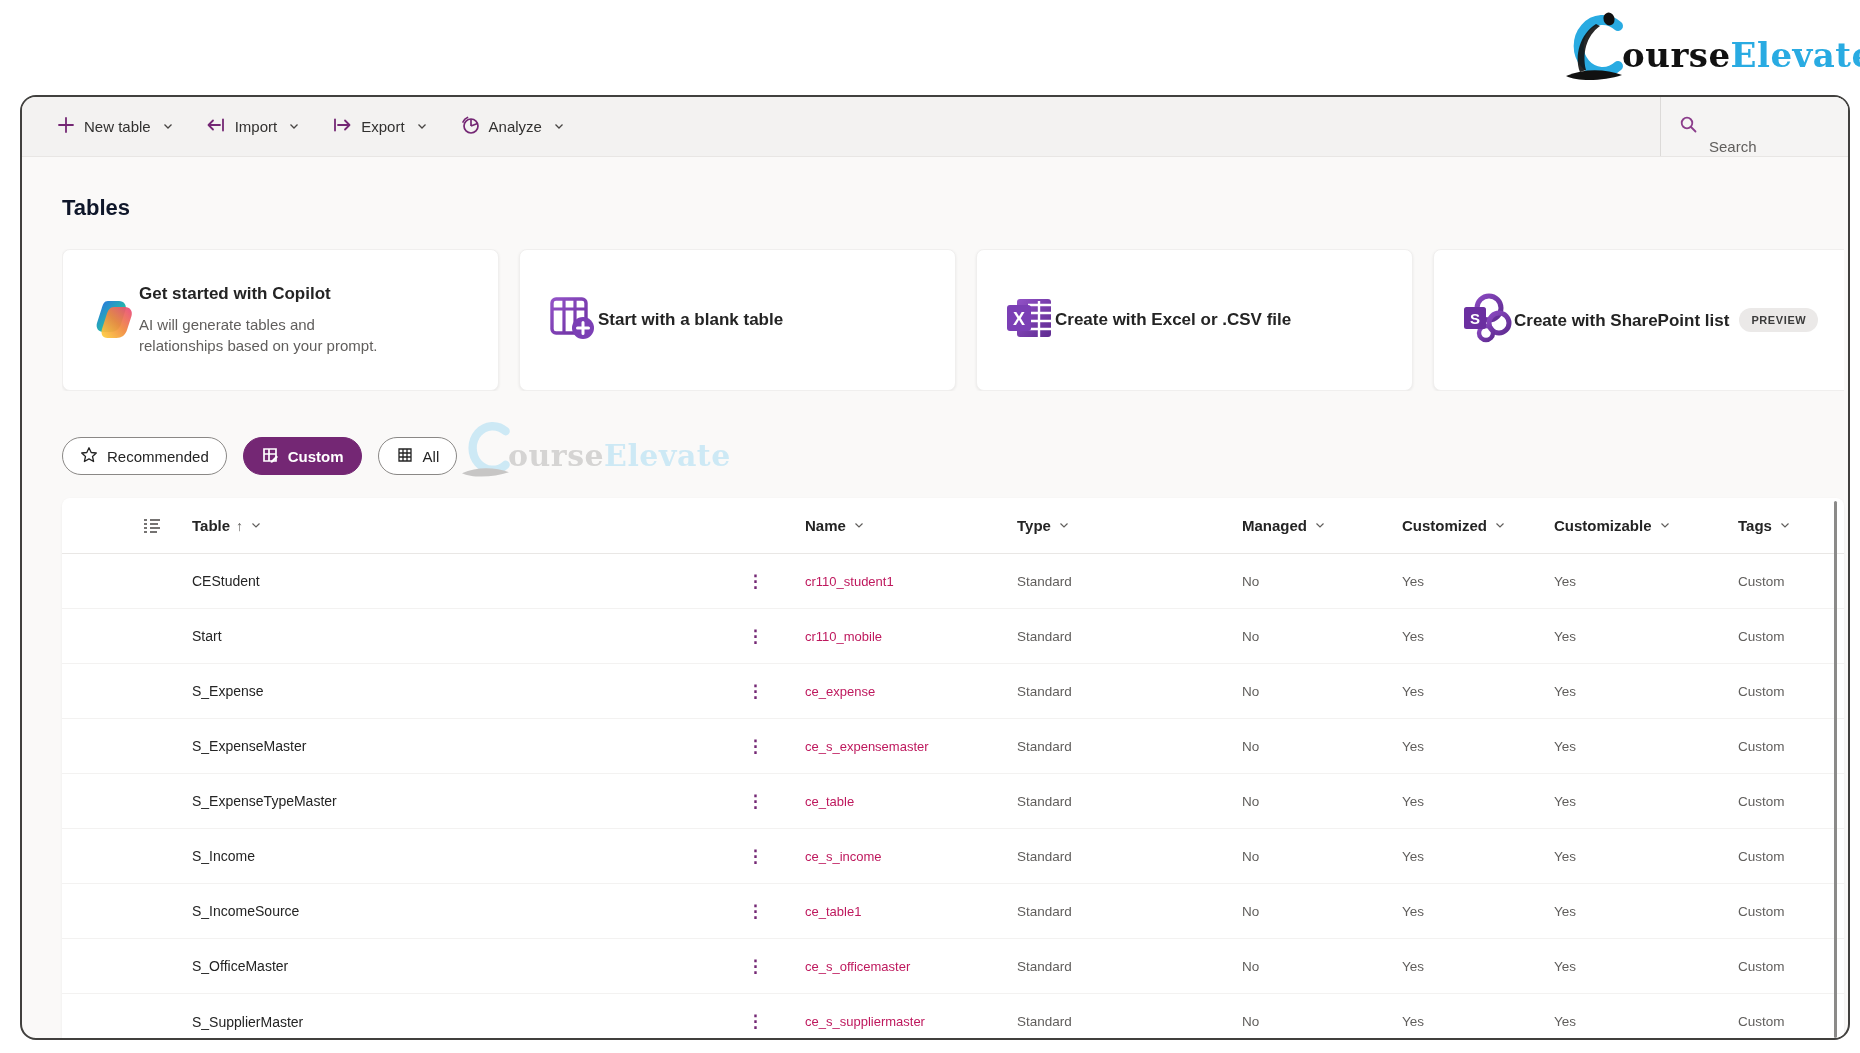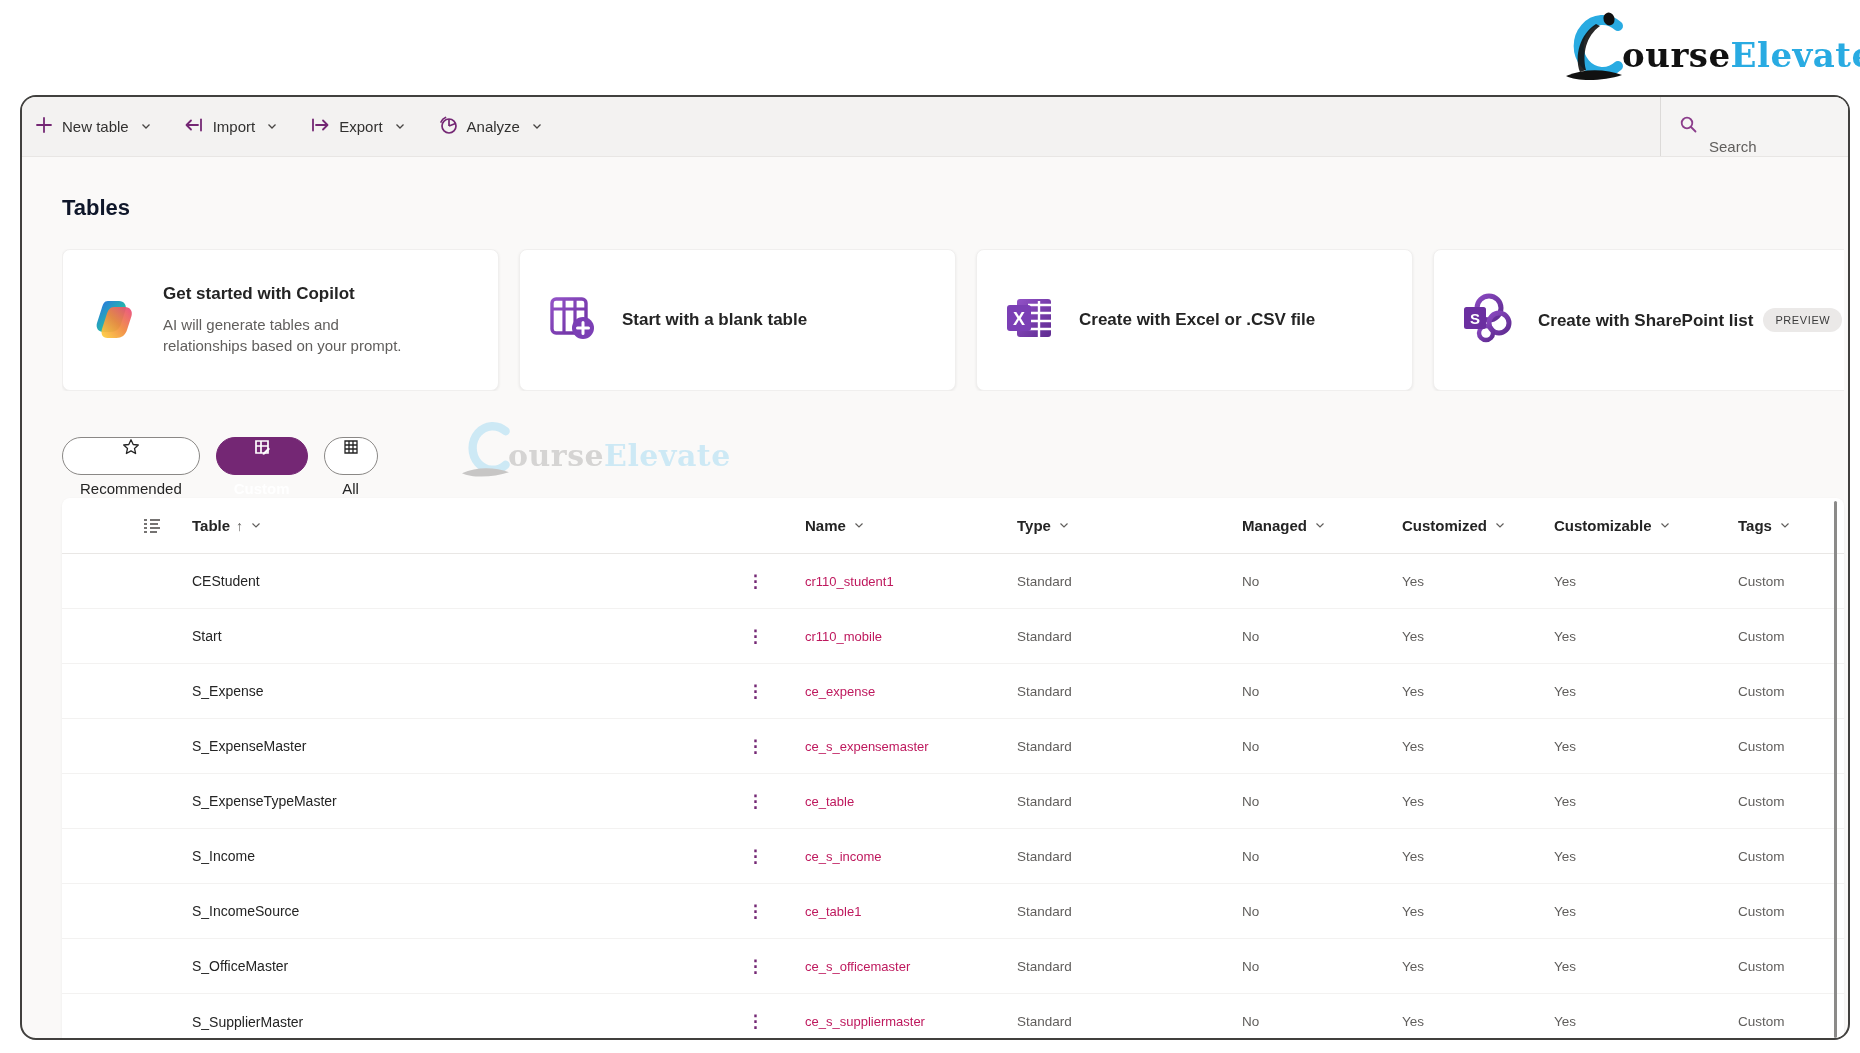--- a/index.html
+++ b/index.html
@@ -10,50 +10,50 @@
   .logo-text { font-family:"DejaVu Serif", serif; font-weight:bold; font-size:34px; line-height:1; letter-spacing:.5px; margin-left:-6px; padding-bottom:14px;}
   .logo-text .p1 { color:#111111; }
   .logo-text .p2 { color:#29abe2; }
 
   
   .container { position:absolute; left:20px; top:95px; width:1830px; height:945px;
     border:2px solid #41403e; border-radius:16px; background:#faf9f8; overflow:hidden; }
 
   
   .toolbar { height:60px; background:#f3f2f1; display:flex; align-items:stretch; border-bottom:1px solid #e8e6e4; }
-  .tb-items { display:flex; align-items:center; gap:6px; }
+  .tb-items { display:flex; align-items:center; padding-left:22px; gap:6px; }
   .tb-item { display:flex; align-items:center; gap:9px; padding:0 13px; height:40px; border-radius:4px; cursor:pointer;
     font-size:15px; color:#323130; }
   .tb-item svg.cmd { flex:0 0 auto; }
   .chev { flex:0 0 auto; margin-left:2px; }
   .search-zone { margin-left:auto; width:188px; border-left:1px solid #dcdad8; display:flex; align-items:center;
     gap:11px; padding-left:18px; background:#f5f4f3; }
   .search-zone input { border:none; outline:none; background:transparent; font-size:15px; color:#323130; width:110px;
     font-family:"Liberation Sans", sans-serif;margin-top:40px; }
   .search-zone input::placeholder { color:#605e5c; }
 
   
   .content { position:relative; padding:0 4px 0 40px; }
   .page-title { margin-top:38px; font-size:22px; font-weight:bold; color:#0f172a; }
 
   
   .cards { display:flex; gap:20px; margin-top:28px; overflow:hidden; }
   .card { flex:0 0 437px; height:142px; background:#ffffff; border:1px solid #f0efee; border-radius:8px;
-    box-shadow:0 1px 3px rgba(0,0,0,.07); display:flex; align-items:center; gap:24px; padding-left:28px; cursor:pointer; }
+    box-shadow:0 1px 3px rgba(0,0,0,.07); display:flex; align-items:center; padding-left:28px; cursor:pointer; }
   .card-icon { flex:0 0 auto; }
   .card-title { font-size:17px; font-weight:bold; color:#242424; line-height:1.35; }
   .card-desc { font-size:15px; color:#605e5c; line-height:1.45; width:258px; margin-top:8px; }
   .card-text { max-width:280px; }
-  .preview-badge { display:inline-block; background:#ebe9e8; color:#3b3b3b; font-size:11px; font-weight:normal;
+  .preview-badge { display:inline-block; background:#ebe9e8; color:#3b3b3b; font-size:11px; font-weight:bold;
     letter-spacing:.6px; padding:5px 12px; border-radius:12px; margin-left:10px; vertical-align:2px; }
 
   
   .chips-row { display:flex; gap:16px; margin-top:46px; position:relative; }
   .chip { height:38px; border-radius:19px; border:1px solid #8a8886; background:#ffffff; display:flex; align-items:center;
-    gap:21px; padding:0 17px; font-size:15px; color:#242424; cursor:pointer;flex-direction:column; }
+    gap:9px; padding:0 17px; font-size:15px; color:#242424; cursor:pointer; }
   .chip.selected { background:#742774; border-color:#742774; color:#ffffff; font-weight:bold; }
 
   
   .watermark { position:absolute; left:400px; top:-20px; display:flex; align-items:flex-end; opacity:.55; pointer-events:none; }
   .watermark .logo-text { font-size:30px; padding-bottom:12px; }
   .watermark .p1 { color:#b7b6b5; }
   .watermark .p2 { color:#aadcf3; }
 
   
   .table-panel { margin-top:23px; background:#ffffff; border-radius:8px 8px 0 0; box-shadow:0 1px 3px rgba(0,0,0,.06); }

